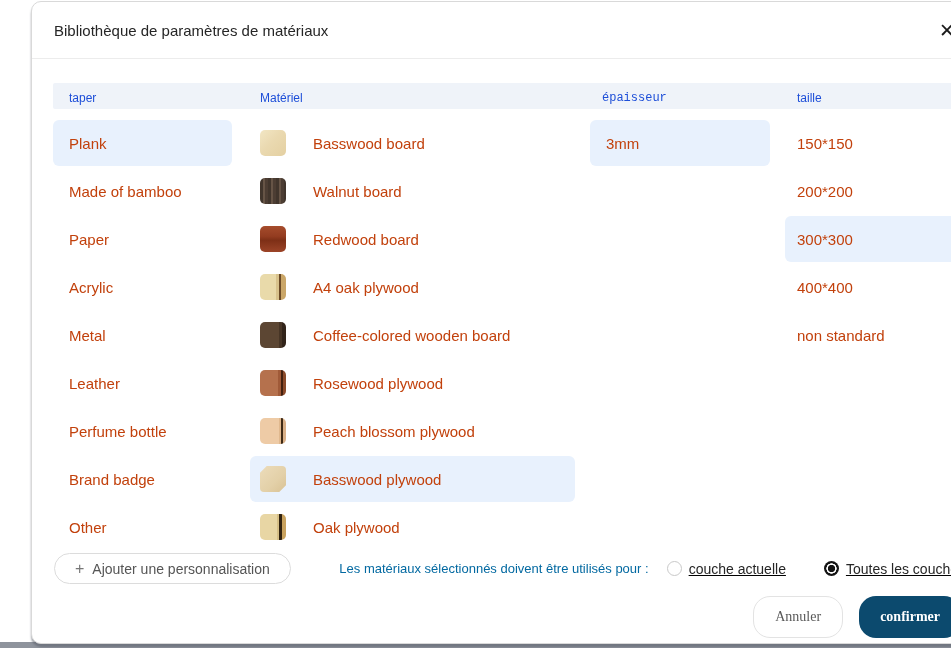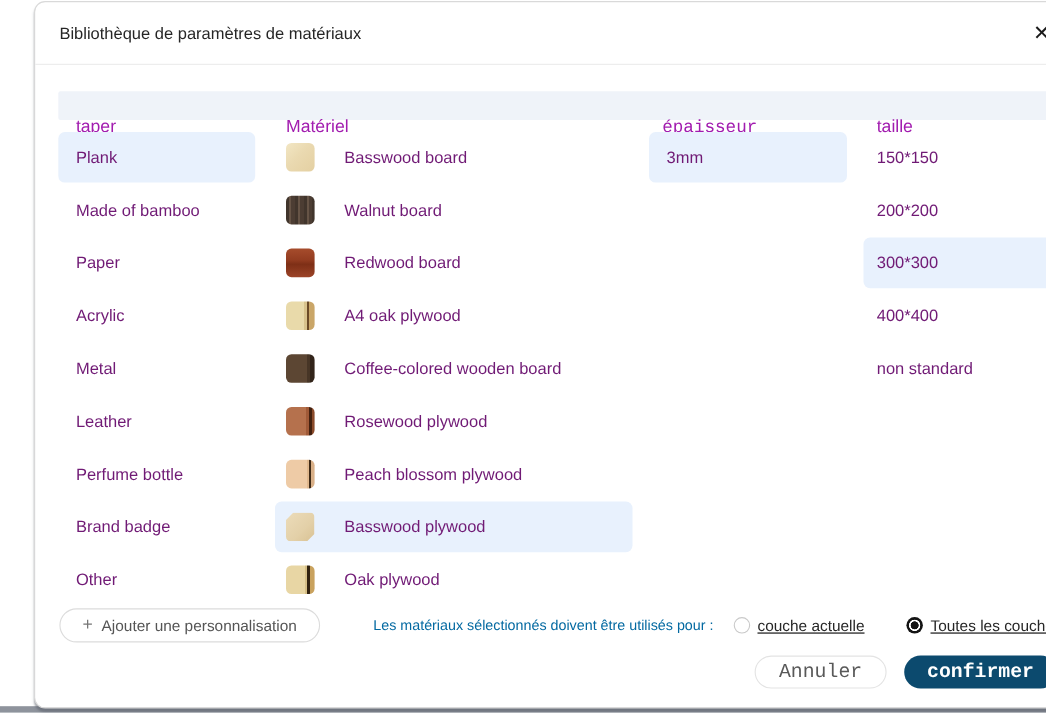--- a/index.html
+++ b/index.html
@@ -27,31 +27,31 @@
   .close-btn{
     font-size:19px;color:#1a1a1a;cursor:pointer;line-height:1;
     background:none;border:none;padding:2px;font-family:inherit;
   }
   
   .col-header-band{
     position:absolute;left:21px;top:81px;width:909px;height:26px;
     background:#eff3f9;border-radius:2px;
   }
   .col-header-band span{
-    position:absolute;top:24px;font-size:16px;color:#a21caf;
+    position:absolute;top:8px;font-size:12px;color:#1d4ed8;
   }
   .hdr-taper{left:16px;}
   .hdr-materiel{left:207px;}
   .hdr-epaisseur{left:549px;font-family:Liberation Mono, monospace;}
   .hdr-taille{left:744px;}
   
   ul.opt-list{list-style:none;margin:0;padding:0;position:absolute;top:118px;}
   ul.opt-list li{
     height:46px;margin-bottom:2px;display:flex;align-items:center;
-    border-radius:6px;font-size:15px;color:#701a75;cursor:pointer;
+    border-radius:6px;font-size:15px;color:#c2410c;cursor:pointer;
     box-sizing:border-box;
   }
   ul.opt-list li.selected{background:#e8f1fd;}
   #type-list{left:21px;width:179px;}
   #type-list li{padding-left:16px;}
   #material-list{left:218px;width:325px;}
   #material-list li{padding-left:10px;gap:27px;}
   #thickness-list{left:558px;width:180px;}
   #thickness-list li{padding-left:16px;}
   #size-list{left:753px;width:180px;}
@@ -89,21 +89,21 @@
   .radio-dot{
     width:15px;height:15px;border-radius:50%;
     border:1px solid #c9c9c9;background:#fff;box-sizing:border-box;flex:none;
   }
   .radio-option.selected .radio-dot{
     border:none;
     background:radial-gradient(circle,#141414 0 3.4px,#fff 3.9px 4.9px,#141414 5.4px 100%);
   }
   .radio-label{font-size:14px;color:#262626;white-space:nowrap;}
   .action-row{position:absolute;top:594px;right:18px;display:flex;gap:16px;}
-  .btn{height:30px;border-radius:17px;padding:0 21px;font-size:18px;cursor:pointer;font-family:Liberation Mono, monospace;}
+  .btn{height:42px;border-radius:17px;padding:0 21px;font-size:14px;cursor:pointer;font-family:Liberation Serif, serif;}
   .btn-cancel{background:#fff;border:1px solid #e3e3e3;color:#595959;}
   .btn-confirm{background:#0c4a6e;border:none;color:#fff;font-weight:bold;}
 </style>
 </head>
 <body>
 
 <div class="bottom-edge"></div>
 
 <div class="modal">
 

